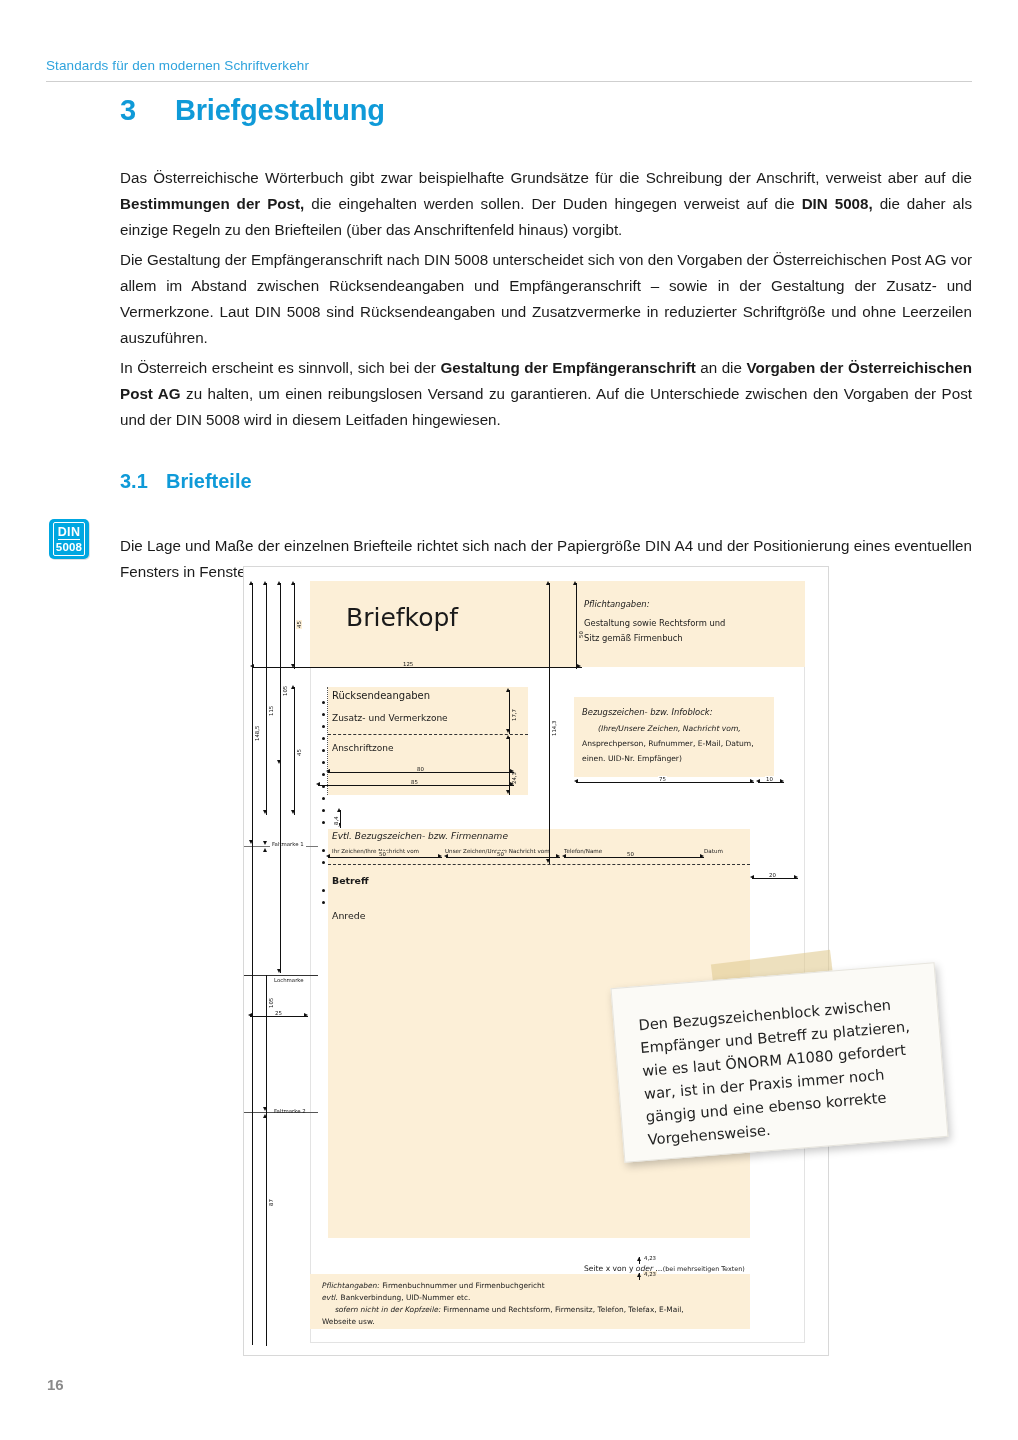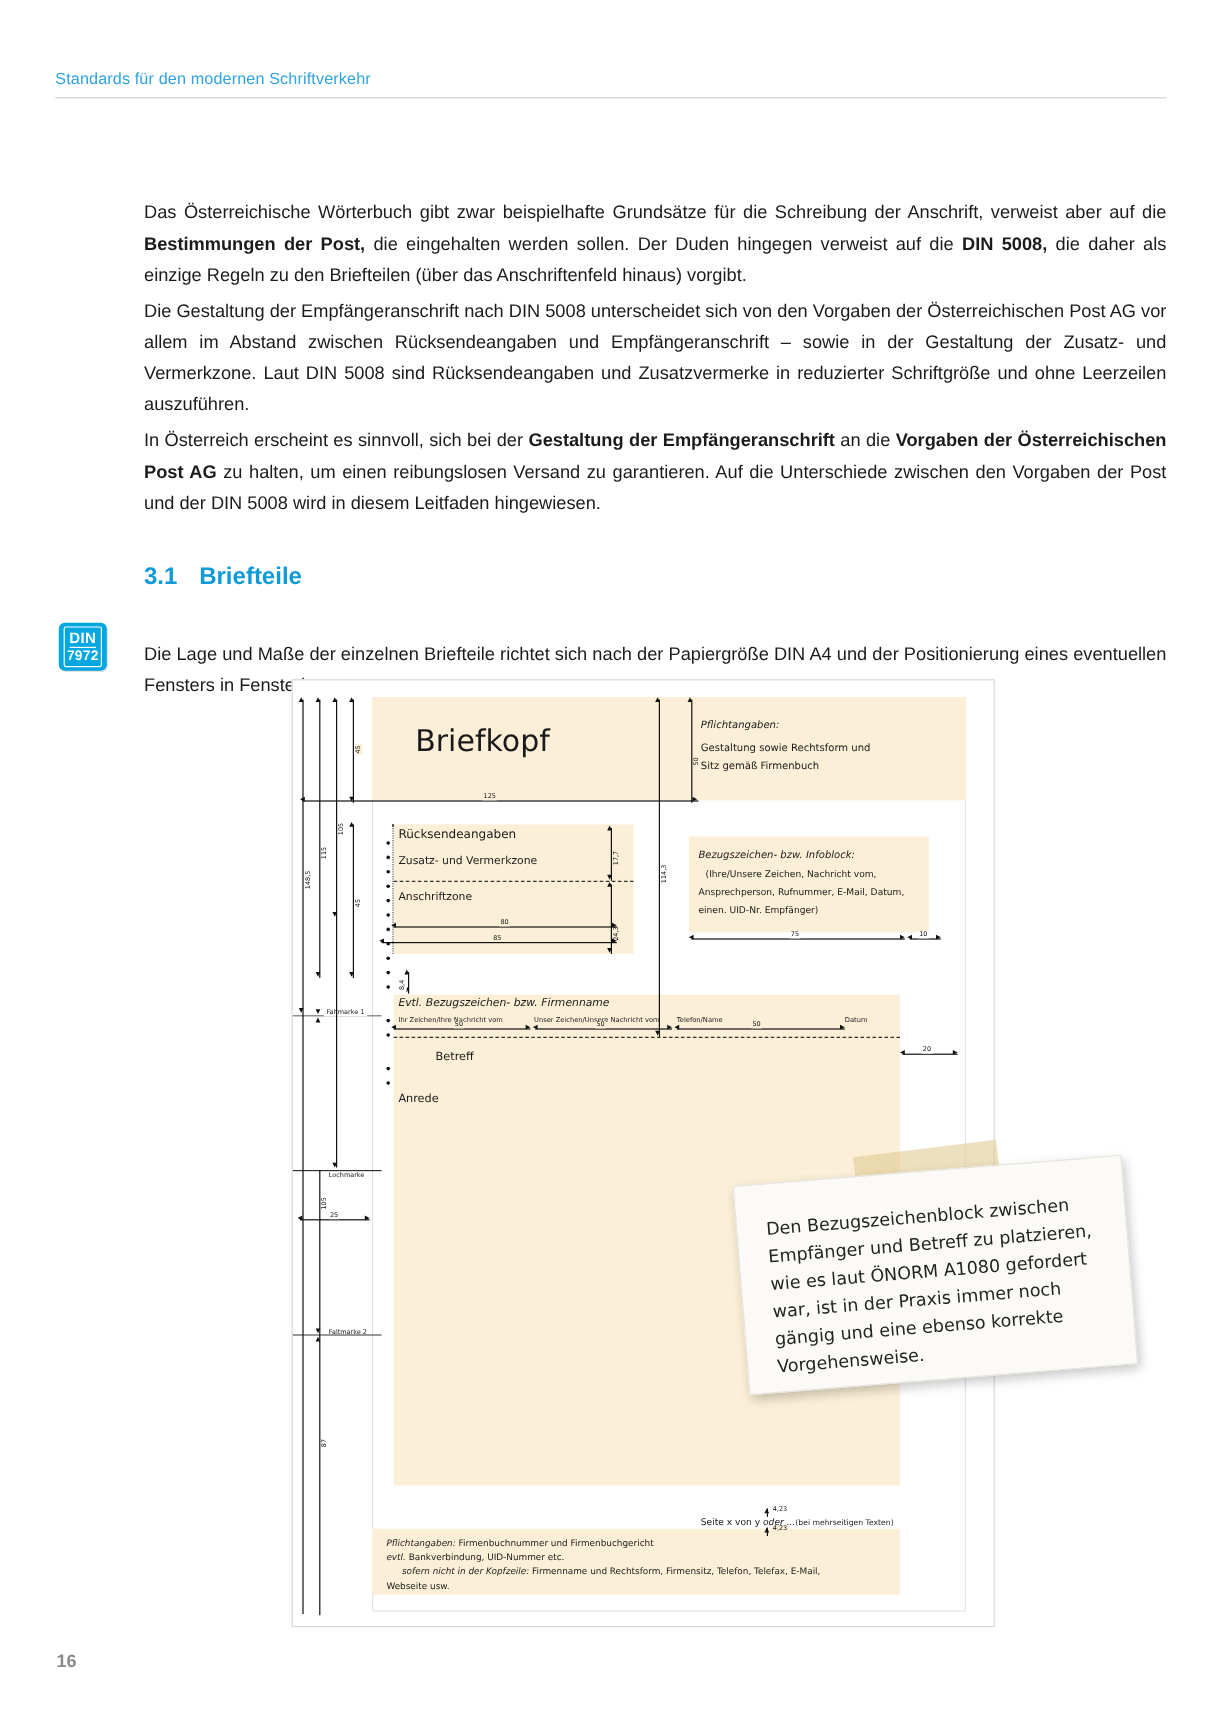--- a/index.html
+++ b/index.html
@@ -90,21 +90,21 @@
     background:#ffffff; border:1px solid #e3e3e3;
   }
   .zone { position:absolute; background:#fcefd7; }
 
   .dtext {
     position:absolute; white-space:nowrap;
     font-family:"DejaVu Sans", sans-serif;
     color:#1a1a1a;
   }
   .ital { font-style:italic; }
-  .bold { font-weight:normal;margin-left:31px; }
+  .bold { font-weight:bold; }
 
   
   .vline { position:absolute; width:1px; background:#111; }
   .hline { position:absolute; height:1px; background:#111; }
   .dash  { position:absolute; height:0; border-top:1px dashed #333; }
   .dim {
     position:absolute; font-family:"DejaVu Sans", sans-serif;
     font-size:5.4px; color:#111; white-space:nowrap;
     background:#fcefd7;
     padding:0 1px;
@@ -154,35 +154,38 @@
   }
 </style>
 </head>
 <body>
 
 <div class="page">
 
   <div class="runhead">Standards für den modernen Schriftverkehr</div>
   <div class="runrule"></div>
 
+  <div class="h1">
+    <span class="num">3</span><span>Briefgestaltung</span>
+  </div>
 
   <p class="para" id="p1"><span>Das Österreichische Wörterbuch gibt zwar beispielhafte Grundsätze für die Schreibung der Anschrift, verweist aber auf die </span><b>Bestimmungen der Post,</b><span> die eingehalten werden sollen. Der Duden hingegen verweist auf die </span><b>DIN 5008,</b><span> die daher als einzige Regeln zu den Briefteilen (über das Anschriftenfeld hinaus) vorgibt.</span></p>
 
   <p class="para" id="p2">Die Gestaltung der Empfängeranschrift nach DIN 5008 unterscheidet sich von den Vorgaben der Österreichischen Post AG vor allem im Abstand zwischen Rücksendeangaben und Empfängeranschrift – sowie in der Gestaltung der Zusatz- und Vermerkzone. Laut DIN 5008 sind Rücksendeangaben und Zusatzvermerke in reduzierter Schriftgröße und ohne Leerzeilen auszuführen.</p>
 
   <p class="para" id="p3"><span>In Österreich erscheint es sinnvoll, sich bei der </span><b>Gestaltung der Empfängeranschrift</b><span> an die </span><b>Vorgaben der Österreichischen Post AG</b><span> zu halten, um einen reibungslosen Versand zu garantieren. Auf die Unterschiede zwischen den Vorgaben der Post und der DIN 5008 wird in diesem Leitfaden hingewiesen.</span></p>
 
   <div class="h2">
     <span class="num">3.1</span><span>Briefteile</span>
   </div>
 
   <div class="din-badge">
     <div class="inner">
       <div class="l1">DIN</div>
-      <div class="l2">7972</div>
+      <div class="l2">5008</div>
     </div>
   </div>
 
   <p class="para" style="top:518px;">Die Lage und Maße der einzelnen Briefteile richtet sich nach der Papiergröße DIN A4 und der Positionierung eines eventuellen Fensters in Fensterkuverts.</p>
 
   <div class="diagram">
 
     <div class="sheet"></div>
 
     <div class="zone" style="left:66px; top:14px; width:495px; height:86px;"></div>
@@ -196,21 +199,21 @@
 
     <div class="dtext ital" style="left:340px; top:32px; font-size:8.4px;">Pflichtangaben:</div>
     <div class="dtext" style="left:340px; top:51px; font-size:8.4px;">Gestaltung sowie Rechtsform und</div>
     <div class="dtext" style="left:340px; top:66px; font-size:8.4px;">Sitz gemäß Firmenbuch</div>
 
     <div class="dtext" style="left:88px; top:123px; font-size:10px;">Rücksendeangaben</div>
     <div class="dtext" style="left:88px; top:146px; font-size:9px;">Zusatz- und Vermerkzone</div>
     <div class="dtext" style="left:88px; top:176px; font-size:9px;">Anschriftzone</div>
 
     <div class="dtext ital" style="left:338px; top:140px; font-size:8.4px;">Bezugszeichen- bzw. Infoblock:</div>
-    <div class="dtext" style="left:344px; top:157px; font-size:7.6px;">(Ihre/Unsere Zeichen, Nachricht vom,</div>
+    <div class="dtext" style="left:354px; top:157px; font-size:7.6px;font-style:italic;">(Ihre/Unsere Zeichen, Nachricht vom,</div>
     <div class="dtext" style="left:338px; top:172px; font-size:7.6px;">Ansprechperson, Rufnummer, E-Mail, Datum,</div>
     <div class="dtext" style="left:338px; top:187px; font-size:7.6px;">einen. UID-Nr. Empfänger)</div>
 
     <div class="dtext ital" style="left:88px; top:264px; font-size:9px;">Evtl. Bezugszeichen- bzw. Firmenname</div>
     <div class="dtext" style="left:88px; top:281px; font-size:5.6px;">Ihr Zeichen/Ihre Nachricht vom</div>
     <div class="dtext" style="left:201px; top:281px; font-size:5.6px;">Unser Zeichen/Unsere Nachricht vom</div>
     <div class="dtext" style="left:320px; top:281px; font-size:5.6px;">Telefon/Name</div>
     <div class="dtext" style="left:460px; top:281px; font-size:5.6px;">Datum</div>
 
     <div class="dtext bold" style="left:88px; top:308px; font-size:9.4px;">Betreff</div>

